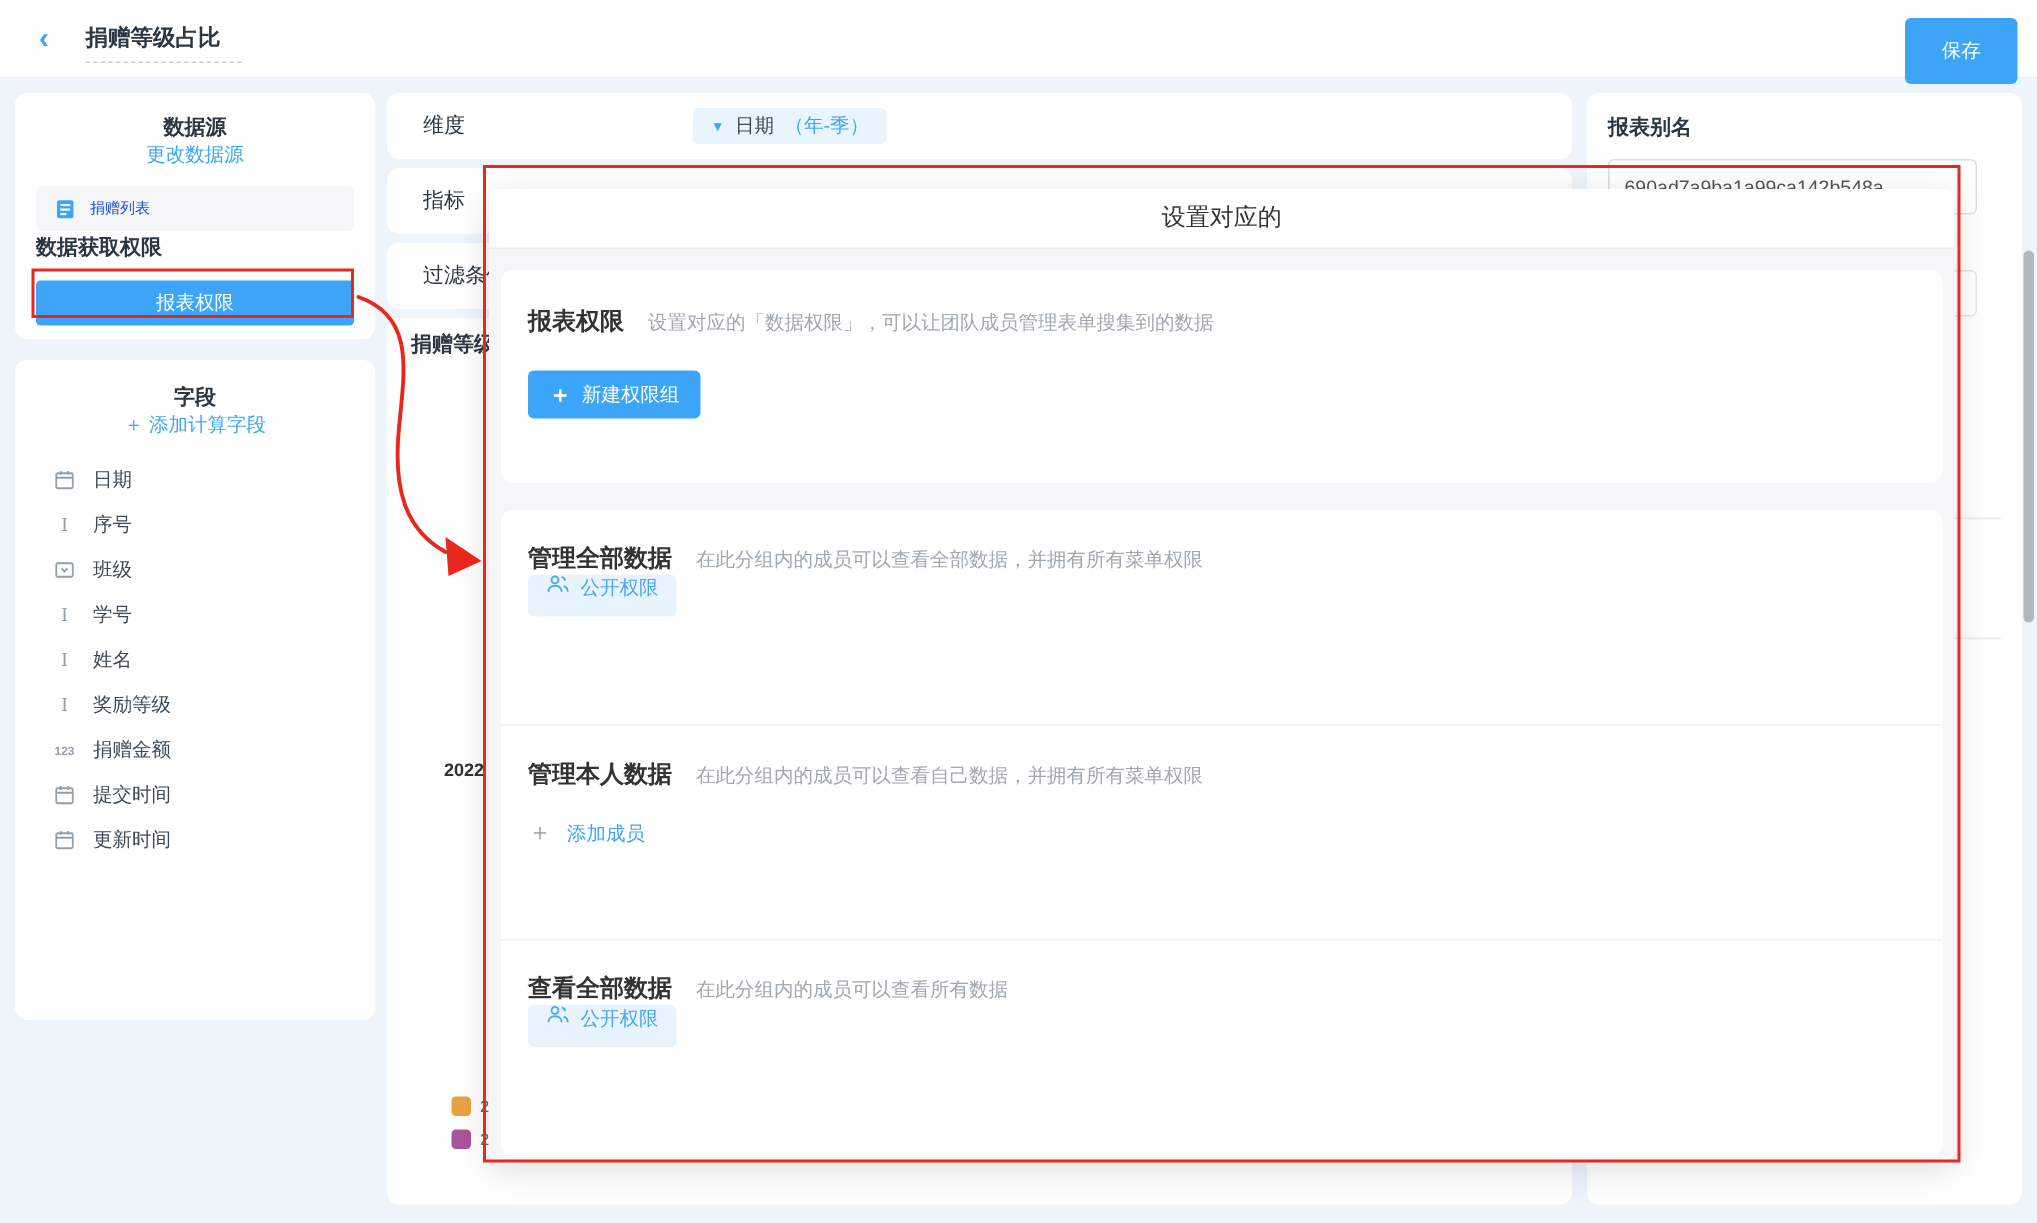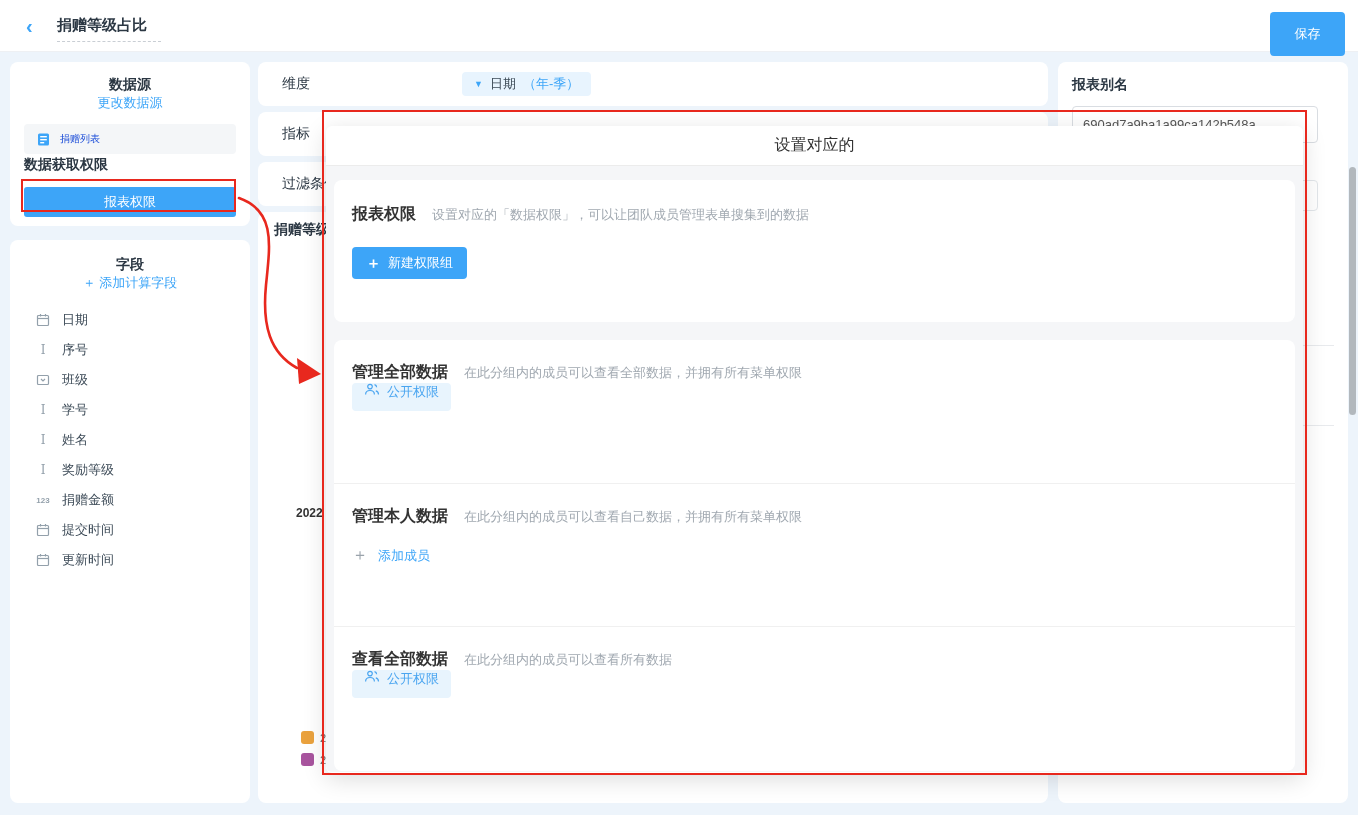--- a/index.html
+++ b/index.html
@@ -28,21 +28,21 @@
   .lpanel1 { left:10px; top:62px; width:240px; height:164px; padding:14px 14px; }
   .row-between { display:flex; justify-content:space-between; align-items:center;flex-direction:column; }
   .sec-heading { font-size:14px; font-weight:bold; color:#2b3743; }
   .link-blue { color:#3da5f8; font-size:13px; cursor:pointer; }
   .ds-item { margin-top:12px; height:30px; background:#f4f6f8; border-radius:4px;
              display:flex; align-items:center; gap:8px; padding:0 10px; font-size:10px; color:#1d4ed8; }
   .perm-heading { margin-top:2px; }
   .perm-btn { margin-top:13px; width:100%; height:30px; background:#3da5f8; color:#fff;
               border:none; border-radius:3px; font-size:13px; cursor:pointer; font-family:inherit; }
 
-  .lpanel2 { left:10px; top:240px; width:240px; height:563px; padding:16px 14px; }
+  .lpanel2 { left:10px; top:240px; width:240px; height:440px; padding:16px 14px; }
   .field-list { margin-top:13px; }
   .field-row { height:30px; display:flex; align-items:center; gap:10px; padding-left:10px;
                font-size:13px; color:#3c4a57; cursor:pointer; }
   .ficon { width:18px; display:flex; justify-content:center; align-items:center; color:#93a0ab; flex:0 0 18px; }
   .ficon-text { font-family:"DejaVu Serif",serif; font-size:12px; color:#93a0ab; }
   .ficon-num { font-size:8px; font-weight:bold; letter-spacing:0; color:#93a0ab; }
 
   
   .mcard1 { left:258px; top:62px; width:790px; height:44px; display:flex; align-items:center; padding-left:24px;gap:44px; }
   .mcard2 { left:258px; top:112px; width:790px; height:44px; display:flex; align-items:center; padding-left:24px; }

